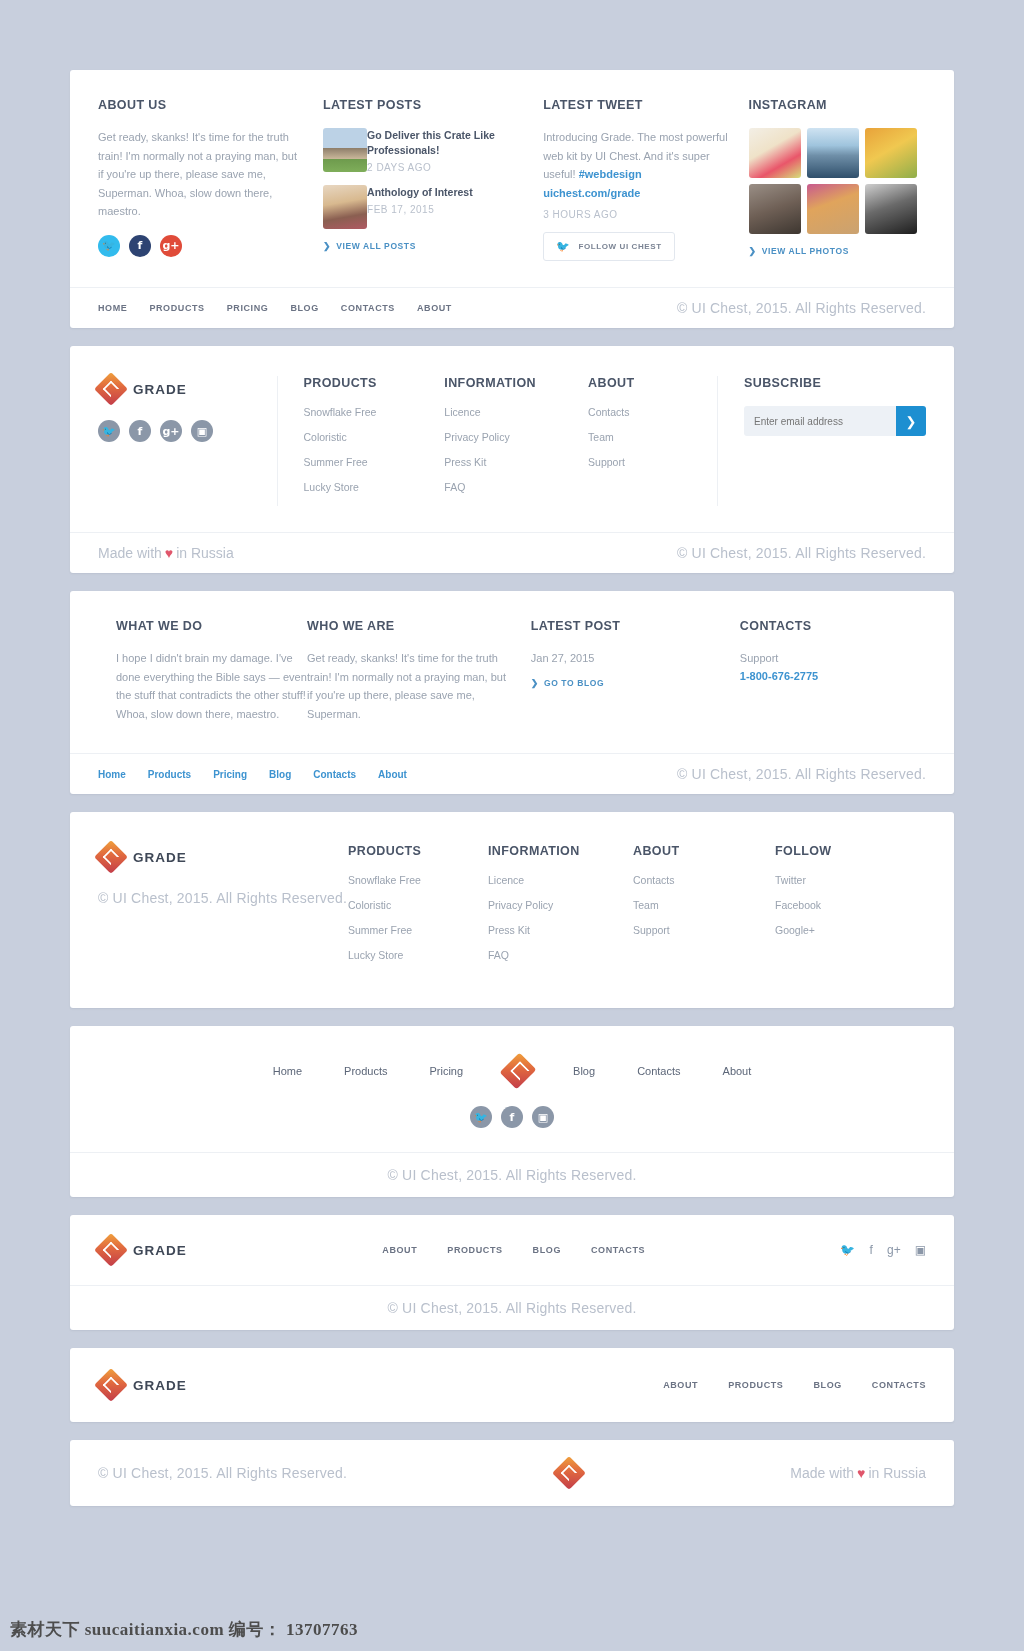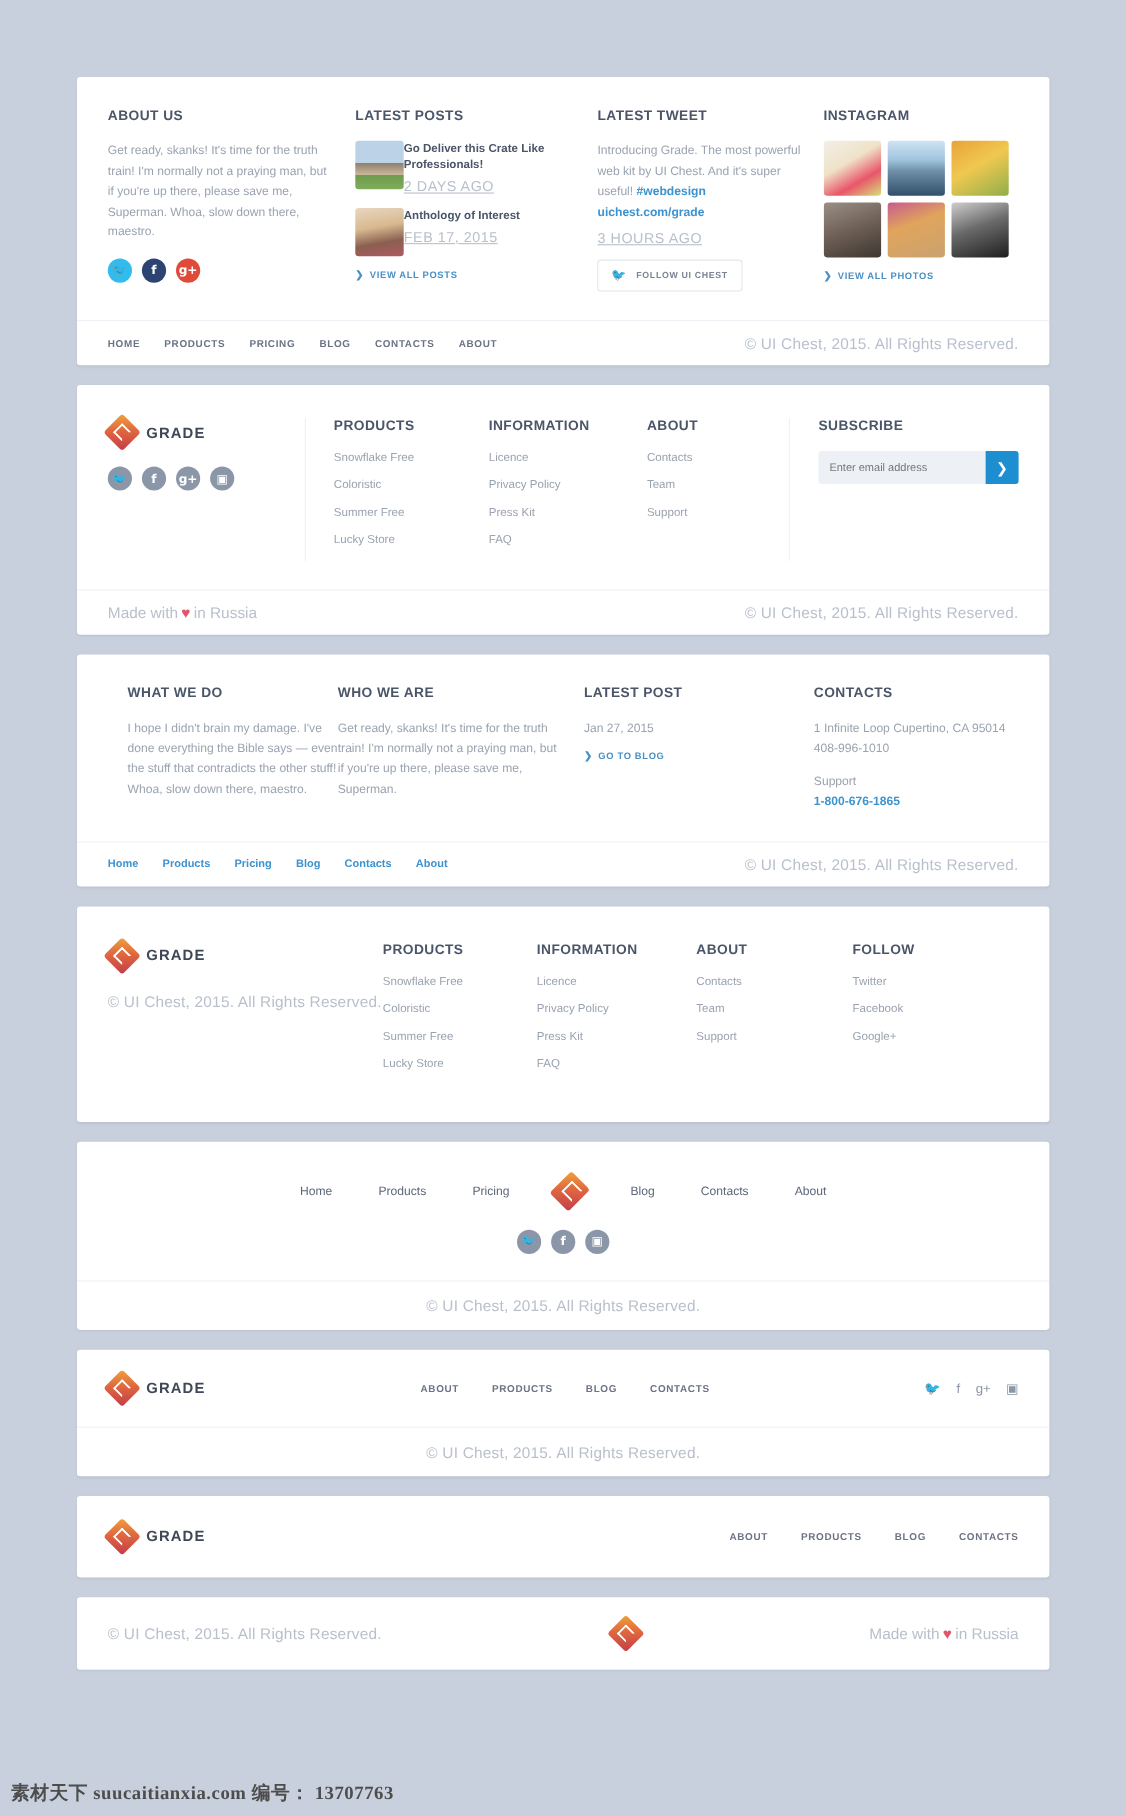--- a/index.html
+++ b/index.html
@@ -40,22 +40,22 @@
   .sc.tw{background:#32bbed;} .sc.fb{background:#2d4372;}
   .sc.gp{background:#e04b39;}
   .sc.grey{background:#8b97a8;}
 
   
   .post{display:flex;margin-bottom:12px;}
   .thumb{width:44px;height:44px;border-radius:3px;flex:0 0 44px;}
   .t1{background:linear-gradient(180deg,#bcd2e6 0%,#bcd2e6 45%,#8f7f6b 46%,#c9b79a 70%,#6e9b4d 71%,#7fae5a 100%);}
   .t2{background:linear-gradient(170deg,#e8d7c2 0%,#d8b98f 40%,#8a5f51 70%,#b05a63 100%);}
   .ptitle{font-size:10.5px;line-height:15px;color:#4a5568;font-weight:700;}
-  .pdate{font-size:13px;letter-spacing:.5px;color:#b9c0cc;margin-top:4px;
-    text-transform:uppercase;text-decoration:underline;}
+  .pdate{font-size:10px;letter-spacing:.5px;color:#b9c0cc;margin-top:4px;
+    text-transform:uppercase;}
   .more{font-size:8.5px;letter-spacing:.6px;color:#4a90c4;font-weight:700;
     text-transform:uppercase;display:flex;align-items:center;gap:5px;margin-top:6px;}
   .chev{font-size:9px;}
 
   
   .tw-txt{font-size:11px;line-height:18.5px;color:#9aa3b0;}
   .tw-txt b{color:#3d93d0;font-weight:700;}
   .tw-btn{display:inline-flex;align-items:center;gap:8px;border:1px solid #e2e7ee;
     border-radius:3px;padding:7px 12px;margin-top:12px;background:#fff;}
   .tw-btn span{font-size:8px;letter-spacing:.6px;color:#7b8494;font-weight:600;
@@ -272,23 +272,22 @@
       <div style="width:195px;margin-left:18px;">
         <div class="h">LATEST POST</div>
         <div class="body-txt">Jan 27, 2015</div>
         <div class="more" style="margin-top:10px;">
           <span class="chev">❯</span>
           <span>GO TO BLOG</span>
         </div>
       </div>
       <div style="width:190px;margin-left:18px;">
         <div class="h">CONTACTS</div>
-        <div class="body-txt">1 Infinite Loop Cupertino, CA 95014 408-996-1010</div>
         <div class="body-txt" style="margin-top:12px;">Support</div>
-        <div style="font-size:11px;color:#3d93d0;font-weight:700;margin-top:2px;">1-800-676-1865</div>
+        <div style="font-size:11px;color:#3d93d0;font-weight:700;margin-top:2px;">1-800-676-2775</div>
       </div>
     </div>
     <div class="divider"></div>
     <div class="botbar">
       <div class="bluelinks">
         <a>Home</a>
         <a>Products</a>
         <a>Pricing</a>
         <a>Blog</a>
         <a>Contacts</a>

